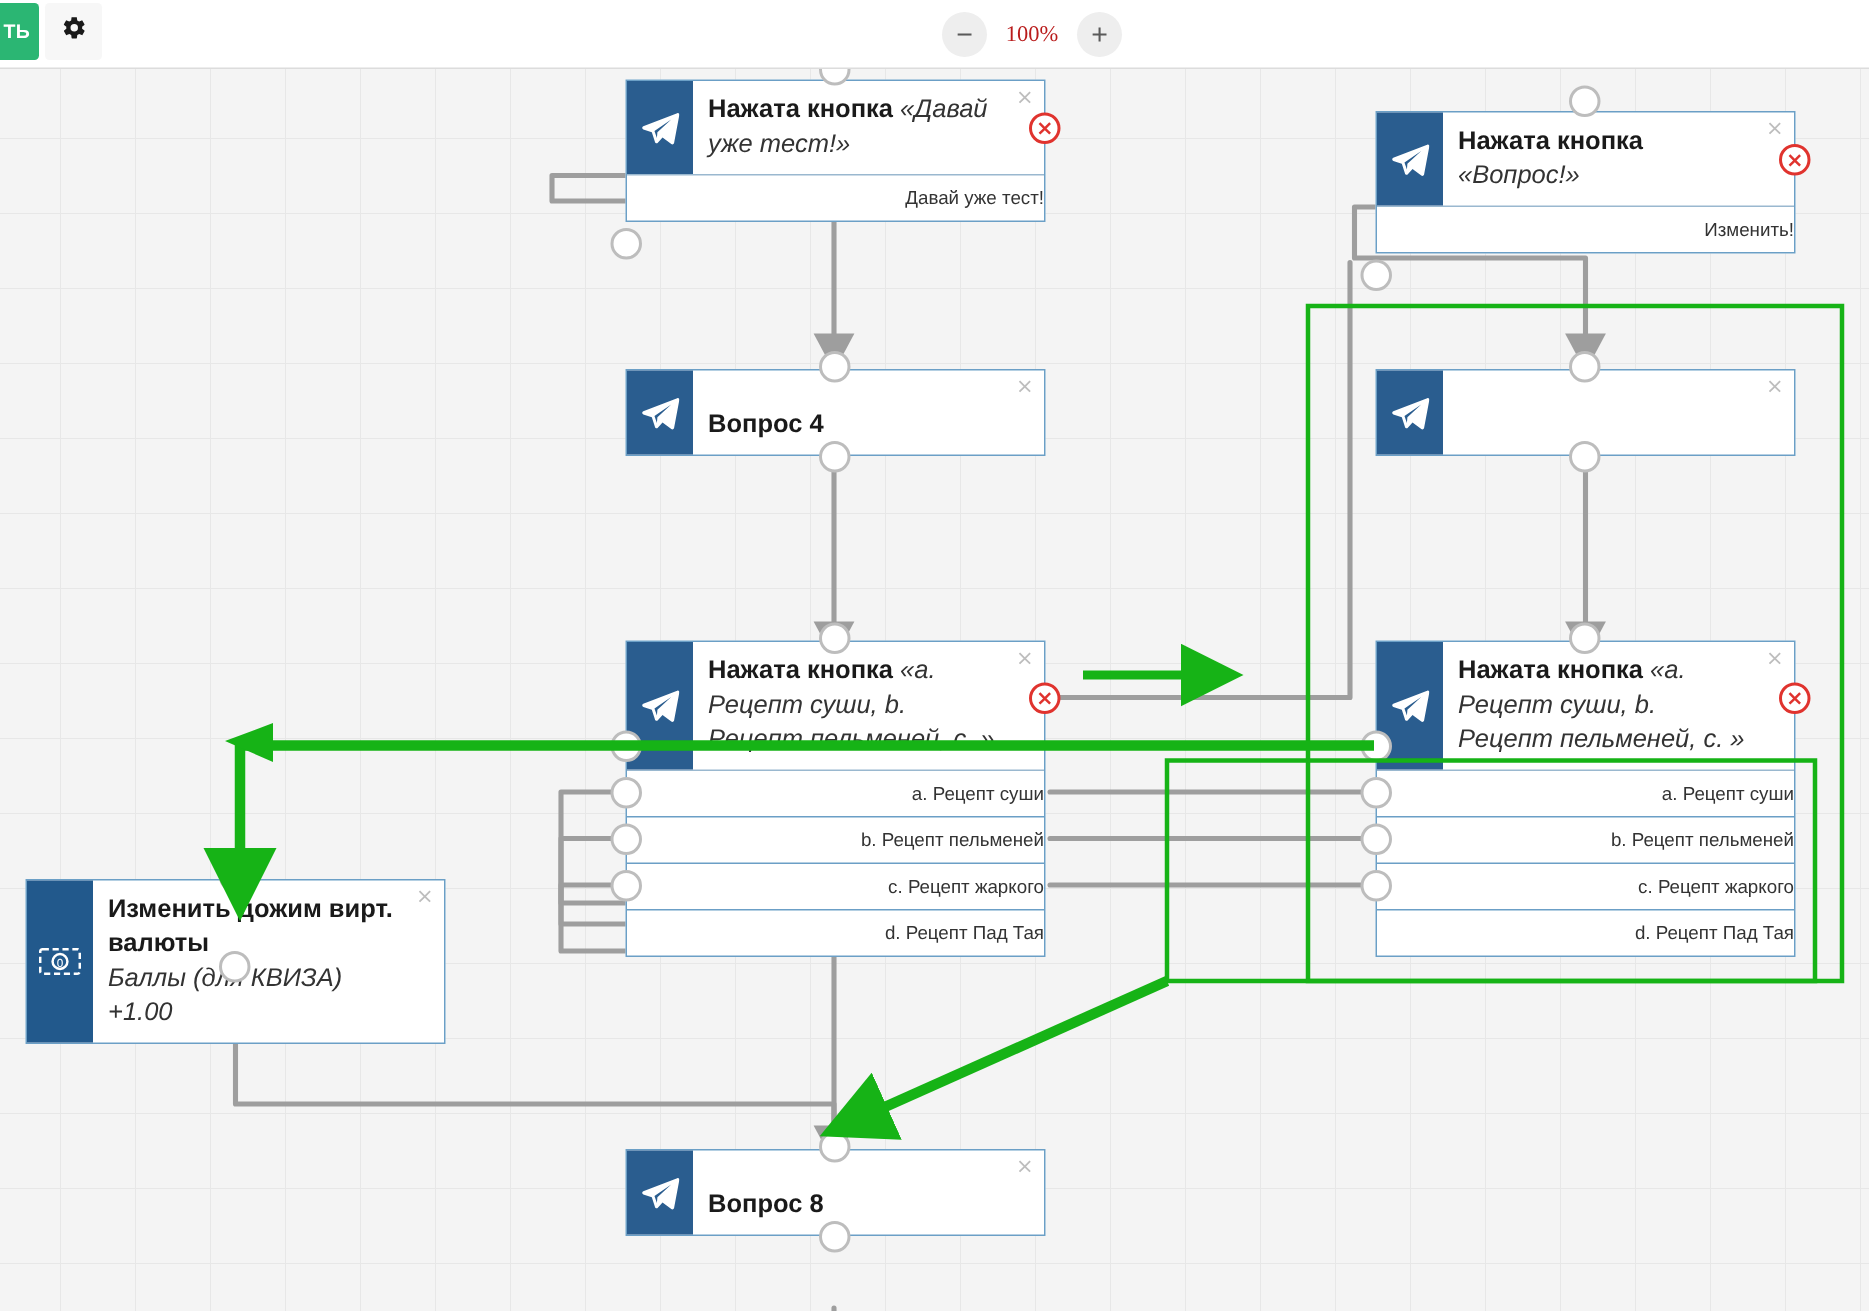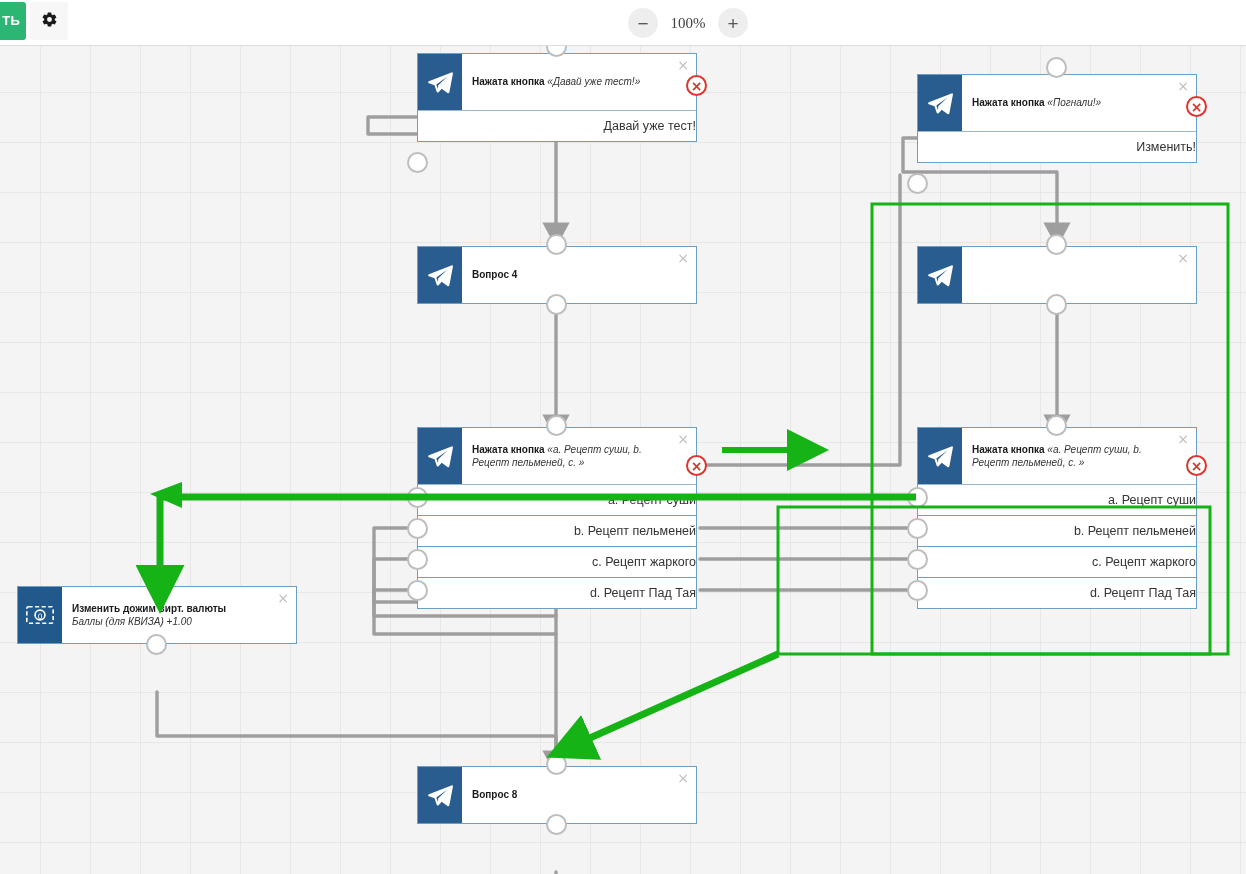--- a/index.html
+++ b/index.html
@@ -35,21 +35,21 @@
     display: flex; align-items: center; gap: 9px;
   }
   .zoom-btn {
     width: 30px; height: 30px; border-radius: 50%; background: #eeeeee;
     display: flex; align-items: center; justify-content: center;
     color: #5a5a5a; font-size: 19px; line-height: 1; font-weight: 400;
     cursor: pointer; user-select: none;
   }
   .zoom-level {
     font-family: "Liberation Serif", "DejaVu Serif", serif;
-    font-size: 15px; color: #404040; min-width: 42px; text-align: center;
+    font-size: 15px; color: #b91c1c; min-width: 42px; text-align: center;
   }
 
   
   #canvas {
     position: absolute; left: 0; top: 46px; width: 1246px; height: 828px;
     background-color: #f4f4f4;
     background-image:
       linear-gradient(to right, #e7e7e7 1px, transparent 1px),
       linear-gradient(to bottom, #e7e7e7 1px, transparent 1px);
     background-size: 50px 50px;
@@ -67,22 +67,22 @@
     box-shadow: 0 0 0 0 rgba(0,0,0,0);
   }
   .node-head { position: relative; display: flex; align-items: stretch; min-height: 56px; }
   .node-icon {
     width: 44px; min-width: 44px; background: #2a5d8f;
     display: flex; align-items: center; justify-content: center;
   }
   .node-icon.money { background: #22598c; }
   .node-title {
     flex: 1; padding: 8px 26px 8px 10px;
-    font-size: 10px; color: #1a1a1a; line-height: 1.35;
-    display: flex; flex-direction: column; justify-content: center;
+    font-size: 17px; color: #1a1a1a; line-height: 1.35;
+    display: flex; flex-direction: column; justify-content: flex-end;
   }
   .t-bold { font-weight: bold; }
   .t-ital { font-style: italic; color: #333; }
   .node-x {
     position: absolute; right: 7px; top: 4px;
     color: #bdbdbd; font-size: 14px; line-height: 1; cursor: pointer;
     font-family: "DejaVu Sans", sans-serif;
   }
   .opt {
     border-top: 1px solid #6b9fc6;
@@ -203,21 +203,21 @@
 
     <div class="node" style="left:917px; top:28px; width:280px;">
       <div class="node-head">
         <div class="node-icon">
           <svg width="26" height="26" viewBox="0 0 24 24">
               <path fill="#fff" d="M22.6 3.2 1.7 11.3c-.9.35-.86 1.64.06 1.94l5.2 1.7 2 6.1c.24.73 1.18.93 1.7.36l2.9-3.2 5.4 3.98c.63.46 1.53.12 1.7-.65L23.9 4.3c.18-.82-.62-1.45-1.3-1.1zM8.6 14.2 18.9 7l-8.5 7.9-.3 3.6-1.5-4.3z"></path>
             </svg>
         </div>
         <div class="node-title">
           <div><span class="t-bold">Нажата кнопка</span>
-          <span class="t-ital">«Погнали!»</span></div>
+          <span class="t-ital">«Вопрос!»</span></div>
         </div>
         <span class="node-x">×</span>
       </div>
       <div class="opt first">Изменить!</div>
     </div>
     <div class="dot" style="left:1046px; top:11px;"></div>
     <div class="dot" style="left:907px; top:127px;"></div>
     <div class="errbadge" style="left:1186px; top:50px;">×</div>
 
     <div class="node" style="left:417px; top:200px; width:280px;">

